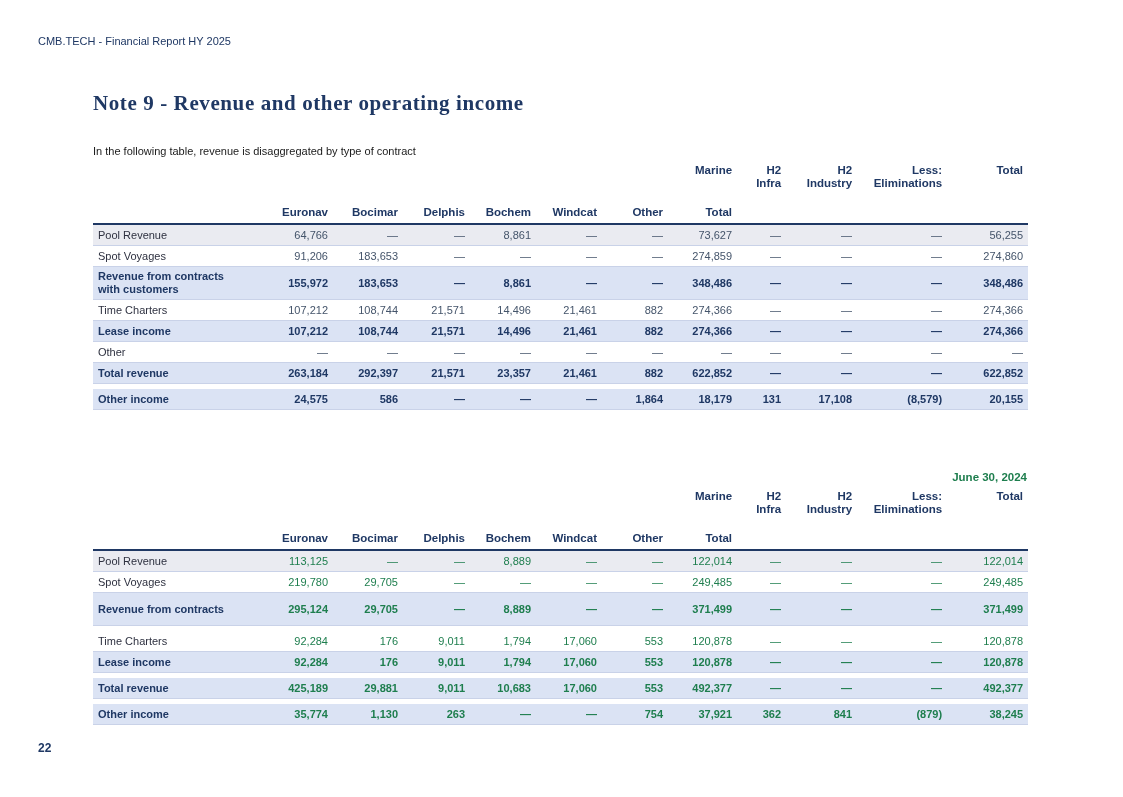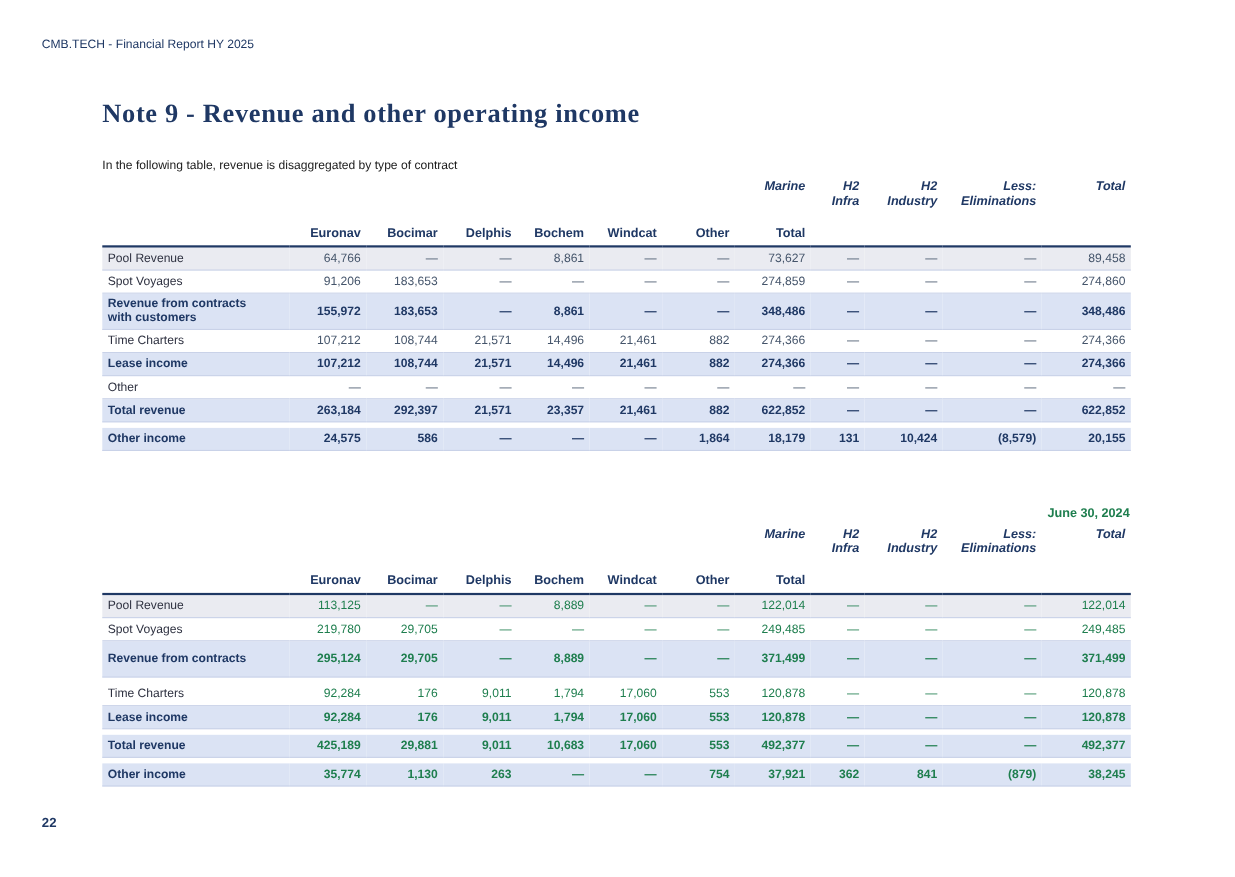--- a/index.html
+++ b/index.html
@@ -16,21 +16,21 @@
     font-family:"Liberation Sans", sans-serif;
     overflow:hidden;
   }
   .report-header{
     position:absolute;left:38px;top:35px;
     font-size:11px;color:var(--navy);
   }
   .note-title{
     position:absolute;left:93px;top:91px;
     font-family:"Liberation Serif", serif;
-    font-weight:bold;font-size:24px;letter-spacing:0.6px;
+    font-weight:bold;font-size:21px;letter-spacing:0.6px;
     color:var(--navy);
   }
   .subtitle{
     position:absolute;left:93px;top:145px;
     font-size:11px;color:#1a1a1a;
   }
   .page-number{
     position:absolute;left:38px;top:741px;
     font-size:12px;font-weight:bold;color:var(--navy);
   }
@@ -51,21 +51,20 @@
   }
   table.fin-table th{
     font-weight:bold;color:var(--navy);
     font-size:11.5px;
   }
   tr.group-row th{
     text-align:right;vertical-align:top;
     white-space:pre-line;line-height:13px;
     padding:2px 5px 0 0;
     height:40px;
-    font-style:italic;
   }
   tr.cols-row th{
     text-align:right;
     padding:2px 5px 5px 0;
     border-bottom:2px solid var(--navy);
   }
   tr.cols-row th.lbl-head{text-align:left;}
   tbody tr.data td{
     border-bottom:1px solid var(--thin-border);
     height:14px;
@@ -151,21 +150,21 @@
             <td class="val">64,766</td>
             <td class="val">—</td>
             <td class="val">—</td>
             <td class="val">8,861</td>
             <td class="val">—</td>
             <td class="val">—</td>
             <td class="val">73,627</td>
             <td class="val">—</td>
             <td class="val">—</td>
             <td class="val">—</td>
-            <td class="val">89,458</td>
+            <td class="val">56,255</td>
           </tr>
           <tr class="data bg-white">
             <td class="lbl">Spot Voyages</td>
             <td class="val">91,206</td>
             <td class="val">183,653</td>
             <td class="val">—</td>
             <td class="val">—</td>
             <td class="val">—</td>
             <td class="val">—</td>
             <td class="val">274,859</td>
@@ -251,29 +250,29 @@
           <tr class="data bg-blue bold">
             <td class="lbl">Other income</td>
             <td class="val">24,575</td>
             <td class="val">586</td>
             <td class="val">—</td>
             <td class="val">—</td>
             <td class="val">—</td>
             <td class="val">1,864</td>
             <td class="val">18,179</td>
             <td class="val">131</td>
-            <td class="val">10,424</td>
+            <td class="val">17,108</td>
             <td class="val">(8,579)</td>
             <td class="val">20,155</td>
           </tr>
         </tbody>
       </table>
     </div>
 
-  <div class="table-wrap" id="table-wrap-1" style="top: 461px; --val-reg: #1E7E4E; --val-bold: #1E7E4E;">
+  <div class="table-wrap" id="table-wrap-1" style="top: 471px; --val-reg: #1E7E4E; --val-bold: #1E7E4E;">
     <div class="date-label" style="color: rgb(30, 126, 78);">June 30, 2024</div>
   <table class="fin-table">
         <colgroup>
           <col style="width: 170px;">
           <col style="width: 70px;">
           <col style="width: 70px;">
           <col style="width: 67px;">
           <col style="width: 66px;">
           <col style="width: 66px;">
           <col style="width: 66px;">

